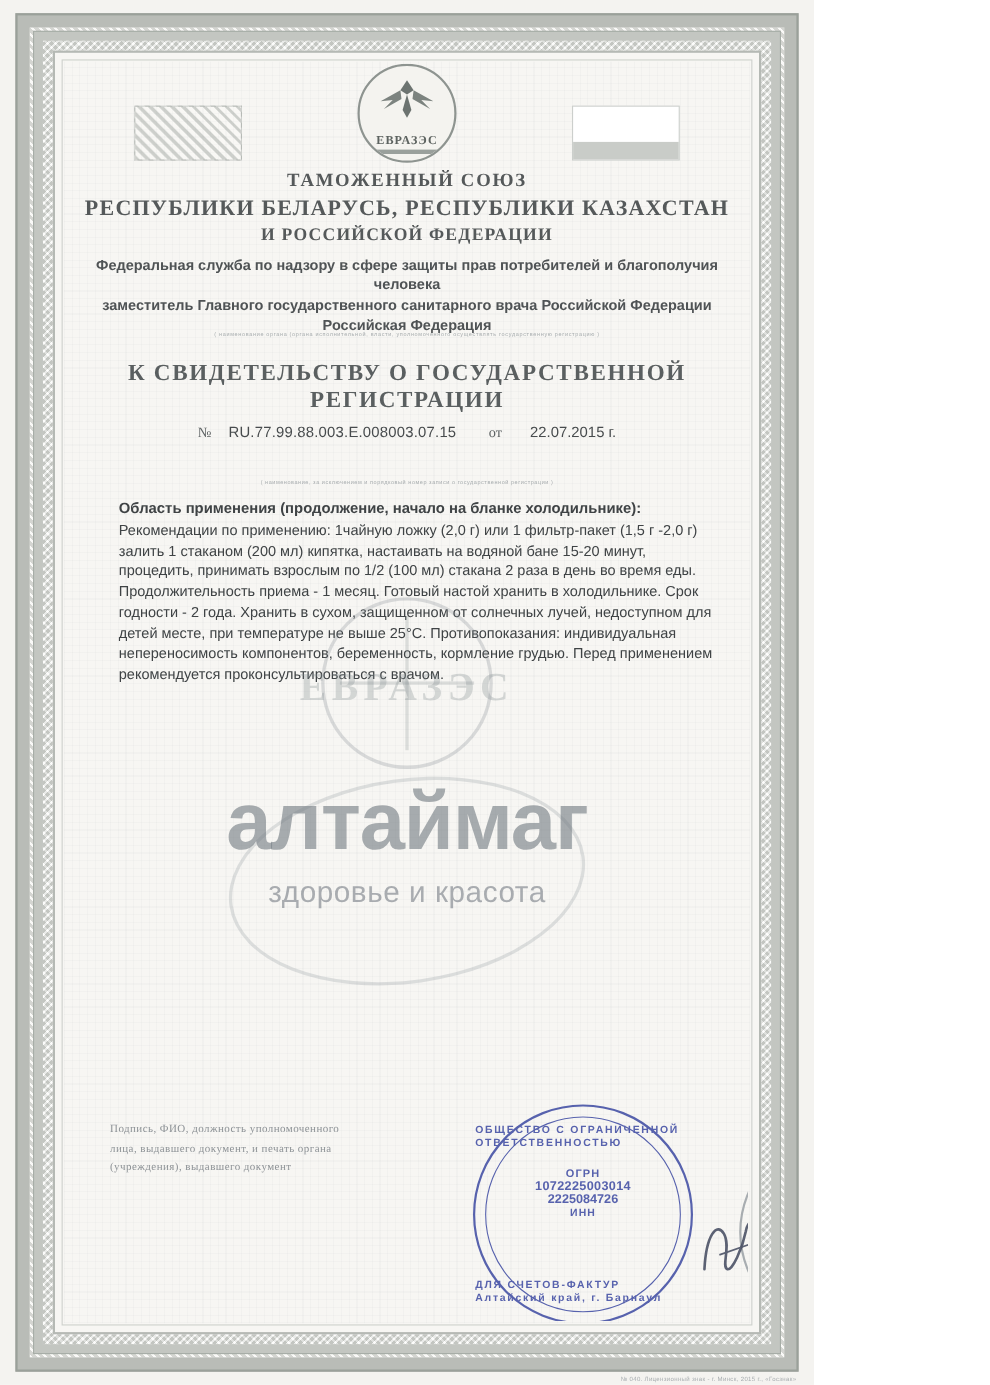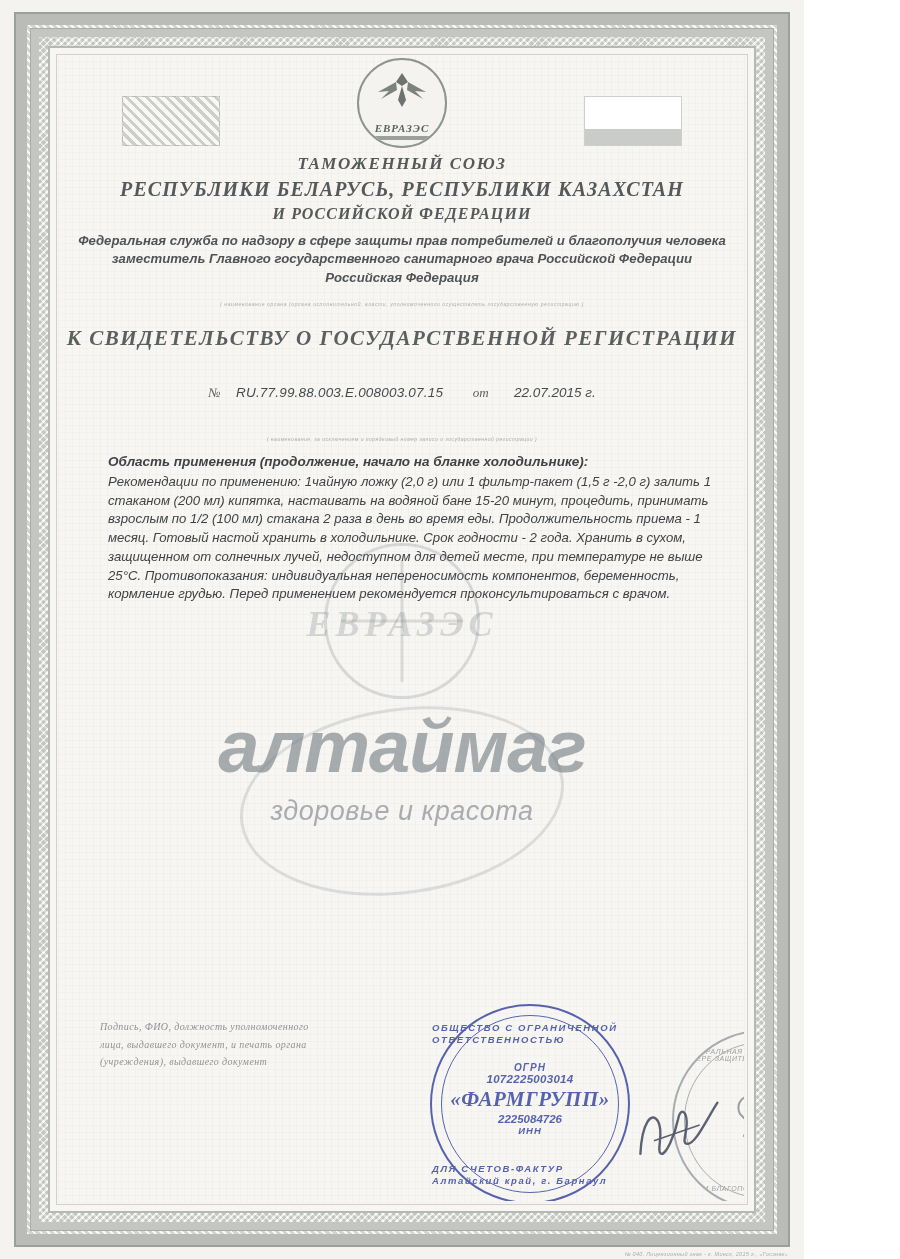--- a/index.html
+++ b/index.html
@@ -9,25 +9,24 @@
   }
   body {
     width: 900px;
     height: 1259px;
     font-family: "Liberation Sans", sans-serif;
     overflow: hidden;
   }
 
   #doc {
     position: relative;
-    width: 804px;
+    width: 740px;
     height: 1259px;
     background: #f4f3f0;
     overflow: hidden;
-    font-style: italic;
   }
 
   
   .frame-outer {
     position: absolute;
     left: 14px; top: 12px; right: 14px; bottom: 12px;
     border: 13px solid #b9bcb7;
     background:
       repeating-linear-gradient(45deg,
         rgba(255,255,255,0.55) 0px,
@@ -560,21 +559,20 @@
     </div>
 
     <div class="stamp-round">
       <div class="stamp-curve-top">
         <span>ОБЩЕСТВО С ОГРАНИЧЕННОЙ</span>
         <span class="l2">ОТВЕТСТВЕННОСТЬЮ</span>
       </div>
       <div class="stamp-mid">
         <div class="stamp-ogrn-lbl">ОГРН</div>
         <div class="stamp-ogrn">1072225003014</div>
-        <div class="stamp-name">«ФАРМГРУПП»</div>
         <div class="stamp-inn-num">2225084726</div>
         <div class="stamp-inn-lbl">ИНН</div>
       </div>
       <div class="stamp-curve-bot">
         <span>ДЛЯ СЧЕТОВ-ФАКТУР</span>
         <span class="l2">Алтайский край, г. Барнаул</span>
       </div>
     </div>
 
     <div class="stamp-gerb">

